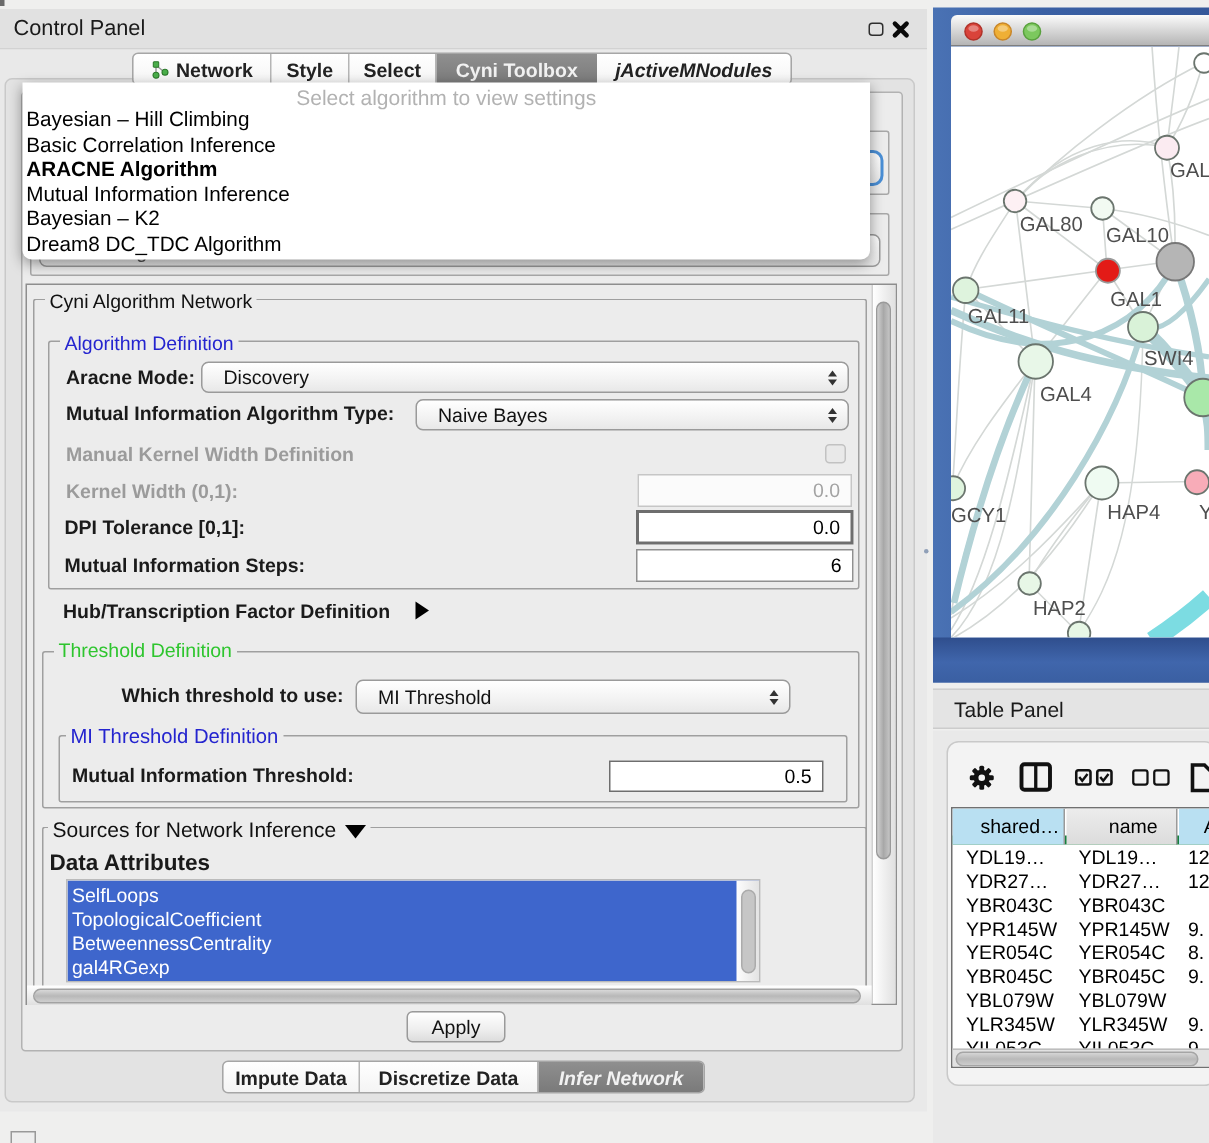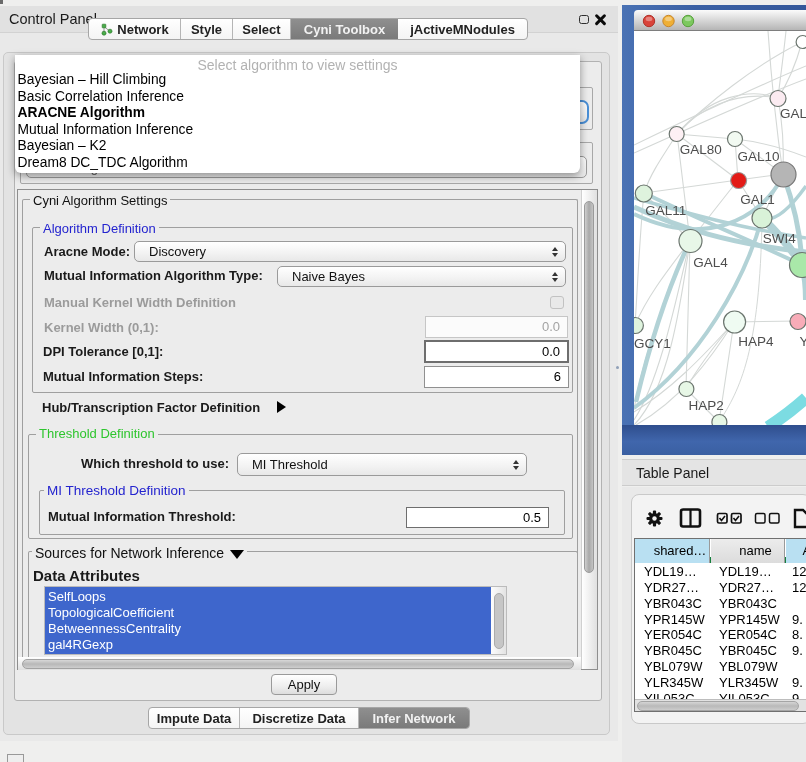--- a/index.html
+++ b/index.html
@@ -19,21 +19,21 @@
   display:flex; align-items:center; }
 .combo .txt { padding-left:14px; }
 .carets { position:absolute; right:7px; top:0; bottom:0; display:flex; flex-direction:column; justify-content:center; }
 .caret-u { width:0;height:0;border-left:3.5px solid transparent;border-right:3.5px solid transparent;border-bottom:4.5px solid #333; margin-bottom:2px;}
 .caret-d { width:0;height:0;border-left:3.5px solid transparent;border-right:3.5px solid transparent;border-top:4.5px solid #333;}
 .field { position:absolute; background:#fff; font-size:13px; text-align:right; }
 .seg { position:absolute; display:flex; height:22px; border:1px solid #a6a6a6; border-radius:4px;
   background:linear-gradient(#ffffff,#f4f4f4); overflow:hidden; }
 .seg .tab { font-size:13px; font-weight:bold; color:#222; display:flex; align-items:center; justify-content:center;
   border-right:1px solid #b5b5b5; padding:0; }
-.seg .tab:last-child { border-right:none; }
+.seg .tab:last-child { border-right:none;font-style:italic; }
 .seg .sel { background:linear-gradient(#8f8f8f,#7a7a7a); color:#f2f2f2; border-right:none; }
 </style>
 </head>
 <body>
 <div id="stage">
 
   <div class="abs" style="left:0;top:0;width:3px;height:4px;background:#6a6a6a;"></div>
   <div class="abs" style="left:0;top:6px;width:618px;height:27px;background:#e1e1e1;border-bottom:1px solid #d2d2d2;"></div>
   <div class="abs lbl" style="left:9px;top:11px;font-size:14.5px;">Control Panel</div>
 
@@ -61,21 +61,21 @@
     <div class="carets">
         <div class="caret-u"></div>
         <div class="caret-d"></div>
       </div>
   </div>
 
   <div class="abs" style="left:17px;top:189px;width:581px;height:481px;border:1px solid #8e8e8e;background:#ececec;overflow:hidden;">
   </div>
 
   <div class="group" style="left:22px;top:199px;width:556px;height:471px;border-bottom:none;"></div>
-  <div class="gtitle" style="left:30px;top:193px;color:#111;">Cyni Algorithm Settings</div>
+  <div class="gtitle" style="left:30px;top:193px;color:#111;">Cyni Algorithm Network</div>
 
   <div class="group" style="left:32px;top:227px;width:541px;height:166px;"></div>
   <div class="gtitle blue" style="left:40px;top:221px;">Algorithm Definition</div>
 
   <div class="abs lbl b" style="left:44px;top:244px;">Aracne Mode:</div>
   <div class="combo" style="left:134px;top:241px;width:432px;height:21px;">
     <div class="txt">Discovery</div>
     <div class="carets">
         <div class="caret-u"></div>
         <div class="caret-d"></div>
@@ -137,21 +137,21 @@
   </div>
 
   <div class="abs" style="left:581px;top:190px;width:16px;height:479px;background:linear-gradient(90deg,#ffffff,#e0e0e0);border-left:1px solid #d0d0d0;"></div>
   <div class="abs" style="left:583.5px;top:201px;width:10px;height:372px;background:linear-gradient(90deg,#cfcfcf,#a8a8a8 50%,#c4c4c4);border:1px solid #9a9a9a;border-radius:5px;"></div>
 
   <div class="abs" style="left:18px;top:657px;width:563px;height:13px;background:linear-gradient(#ffffff,#e0e0e0);"></div>
   <div class="abs" style="left:22px;top:658.5px;width:552px;height:10px;background:linear-gradient(#d8d8d8,#b8b8b8 50%,#cecece);border:1px solid #a2a2a2;border-radius:5px;"></div>
 
   <div class="abs" style="left:271px;top:674px;width:66px;height:21px;border:1px solid #9a9a9a;border-radius:4px;background:linear-gradient(#ffffff,#eeeeee 60%,#dddddd);font-size:13px;color:#111;text-align:center;line-height:19px;">Apply</div>
 
-  <div class="seg" style="left:88px;top:18px;">
+  <div class="seg" style="left:88px;top:35px;">
     <div class="tab" style="width:92px;">
       <svg width="13" height="13" viewBox="0 0 13 13" style="margin-right:4px;">
         <path d="M4 3.5 L4 10 M4 3.5 L9.5 8" stroke="#9a9a9a" stroke-width="1"></path>
         <rect x="2.2" y="1.2" width="3.6" height="3.6" rx="0.5" fill="#4aae4a" stroke="#2c7a2c" stroke-width="0.7"></rect>
         <circle cx="4" cy="10.2" r="2" fill="#4aae4a" stroke="#2c7a2c" stroke-width="0.7"></circle>
         <circle cx="10" cy="8.2" r="2" fill="#4aae4a" stroke="#2c7a2c" stroke-width="0.7"></circle>
       </svg>
       Network</div>
     <div class="tab" style="width:52px;">Style</div>
     <div class="tab" style="width:58px;">Select</div>

